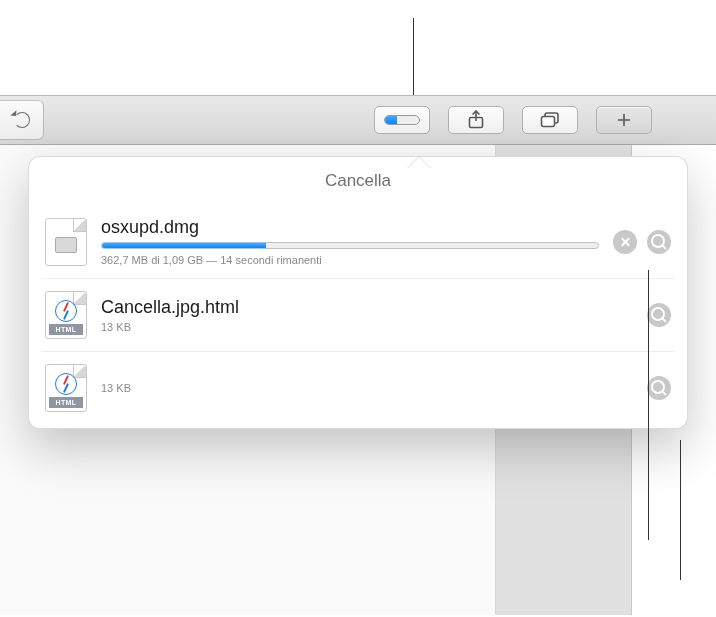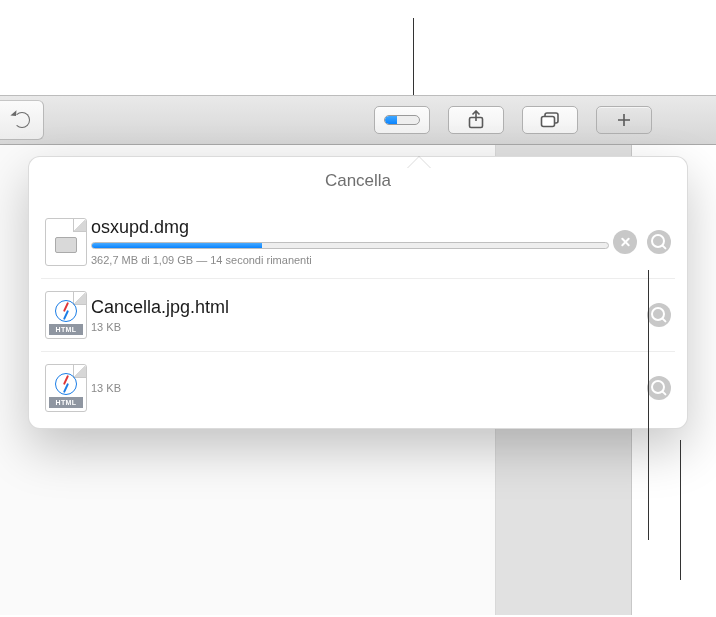--- a/index.html
+++ b/index.html
@@ -103,21 +103,21 @@
     background:linear-gradient(#fdfdfd,#f2f2f2);
     font-size:16px;color:#222;
     display:flex;align-items:center;
   }
 
   .dl-list{padding:0 12px;}
   .dl-item{
     display:flex;align-items:center;
     padding:12px 4px;
     border-top:1px solid rgba(0,0,0,.07);
-    gap:4px;
+    gap:14px;
   }
   .dl-item:first-child{border-top:none;}
   .dl-icon{
     width:42px;height:48px;flex-shrink:0;position:relative;
     border:1px solid #c8c8c8;border-radius:3px;background:#fff;
     display:flex;align-items:center;justify-content:center;
   }
   .dl-icon::before{
     content:"";position:absolute;top:0;right:0;width:12px;height:12px;
     background:linear-gradient(135deg,#fff 49%,#d7d7d7 50%);

